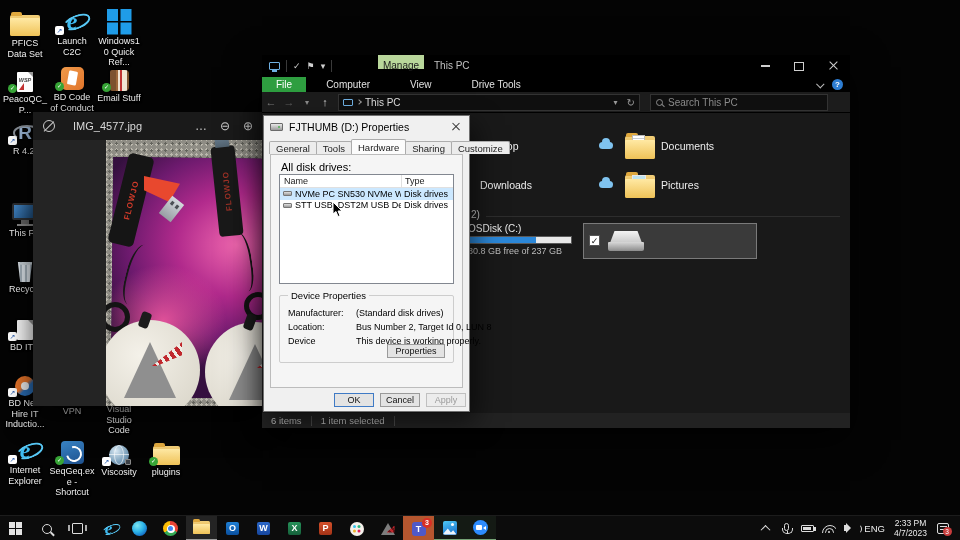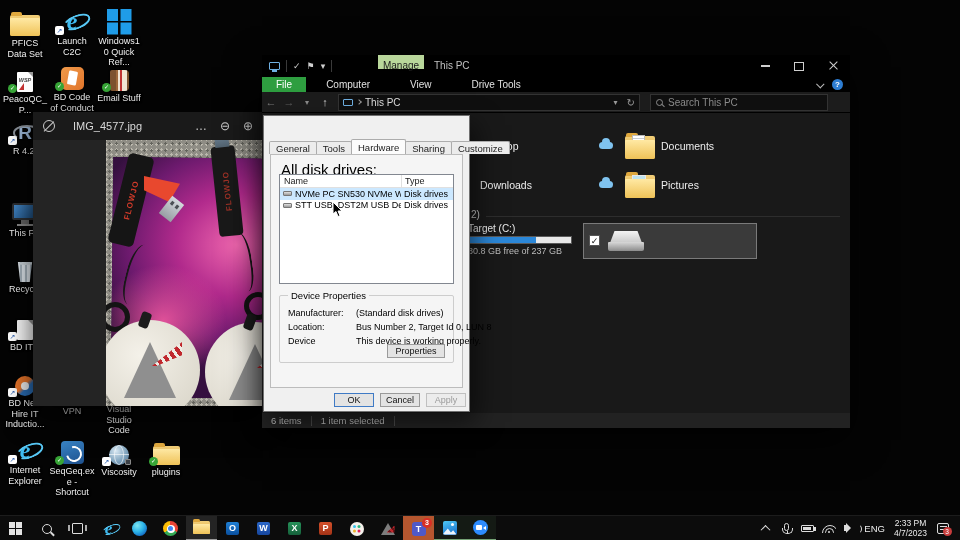--- a/index.html
+++ b/index.html
@@ -139,21 +139,21 @@
   .dlg-drv { width:13px; height:8px; background:linear-gradient(#e8e8e8,#9a9a9a); border:1px solid #6a6a6a; border-radius:1px; position:relative; }
   .dlg-drv::after { content:""; position:absolute; right:2px; top:2.5px; width:2px; height:2px; border-radius:50%; background:#4caf50; }
   .dlg-name { margin-left:6px; font-size:10.5px; }
   .dlg-x { position:absolute; right:4px; top:3px; width:18px; height:15px; }
   .dlg-x::before, .dlg-x::after { content:""; position:absolute; left:4px; top:7px; width:10px; height:1.2px; background:#333; }
   .dlg-x::before { transform:rotate(45deg); } .dlg-x::after { transform:rotate(-45deg); }
   .dlg-tabs { position:absolute; left:5px; top:23px; display:flex; align-items:flex-end; }
   .dtab { font-size:9.5px; height:13px; line-height:13px; padding:0 6px; border:1px solid #acacac; border-bottom:none; border-radius:2px 2px 0 0; background:#ececec; margin-right:-1px; color:#222; }
   .dtab.on { background:#fcfcfc; height:15px; line-height:15px; position:relative; z-index:2; }
   .dlg-page { position:absolute; left:6px; right:6px; top:38px; height:234px; background:#f5f5f5; border:1px solid #bcbcbc; }
-  .dp-label { position:absolute; left:10px; top:6px; font-size:15px; }
+  .dp-label { position:absolute; left:10px; top:6px; font-size:11px; }
   .listbox { position:absolute; left:8px; top:19px; right:8px; height:110px; background:#fff; border:1px solid #828790; font-size:9px; }
   .lb-head { display:flex; height:13px; border-bottom:1px solid #e0e0e0; color:#222; font-size:9px; }
   .lb-head .c1 { flex:1; padding:1px 0 0 4px; }
   .lb-head .c2 { width:52px; border-left:1px solid #e0e0e0; padding:1px 0 0 3px; }
   .lb-row { display:flex; align-items:center; height:11.5px; }
   .lb-row.sel { background:#cce8ff; }
   .lb-row .nm { flex:1; display:flex; align-items:center; gap:3px; padding-left:3px; white-space:nowrap; overflow:hidden; }
   .lb-row .tp { width:52px; padding-left:3px; }
   .mini-drv { width:9px; height:5px; background:linear-gradient(#e0e0e0,#9a9a9a); border:0.5px solid #777; border-radius:1px; flex:none; }
   .grp { position:absolute; left:8px; right:8px; top:140px; height:68px; border:1px solid #cdcdcd; border-radius:2px; }
@@ -444,21 +444,21 @@
       <span class="flabel" style="left:218px;top:66px">Downloads</span>
       <span class="cloud" style="left:337px;top:68px"></span>
       <span class="bigfolder" style="left:363px;top:62px">
           <span class="pic"></span>
           <span class="front"></span>
         </span>
       <span class="flabel" style="left:399px;top:66px">Pictures</span>
       <span class="sec-frag" style="left:209px;top:96px">2)</span>
       <span class="sec-line" style="left:224px;top:103px;width:354px"></span>
       <div class="dtile" style="left:206px;top:110px;width:114px">
-        <div class="dname">Target (C:)</div>
+        <div class="dname">OSDisk (C:)</div>
         <div class="dbar">
             <span class="fill" style="width: 66%;"></span>
           </div>
         <div class="dfree">80.8 GB free of 237 GB</div>
       </div>
       <div class="dtile seltile" style="left:321px;top:110px;width:174px">
         <span class="cbx">✓</span>
         <span class="gl-drive">
             <span class="dt"></span>
             <span class="db"></span>
@@ -467,20 +467,25 @@
     </div>
     <div class="statusbar">
       <span>6 items</span>
       <span class="dv"></span>
       <span>1 item selected</span>
       <span class="dv"></span>
     </div>
   </div>
 
   <div class="dialog">
+    <div class="dlg-title">
+      <span class="dlg-drv"></span>
+      <span class="dlg-name">FJTHUMB (D:) Properties</span>
+      <span class="dlg-x"></span>
+    </div>
     <div class="dlg-tabs">
       <span class="dtab">General</span>
       <span class="dtab">Tools</span>
       <span class="dtab on">Hardware</span>
       <span class="dtab">Sharing</span>
       <span class="dtab">Customize</span>
     </div>
     <div class="dlg-page">
       <span class="dp-label">All disk drives:</span>
       <div class="listbox">

